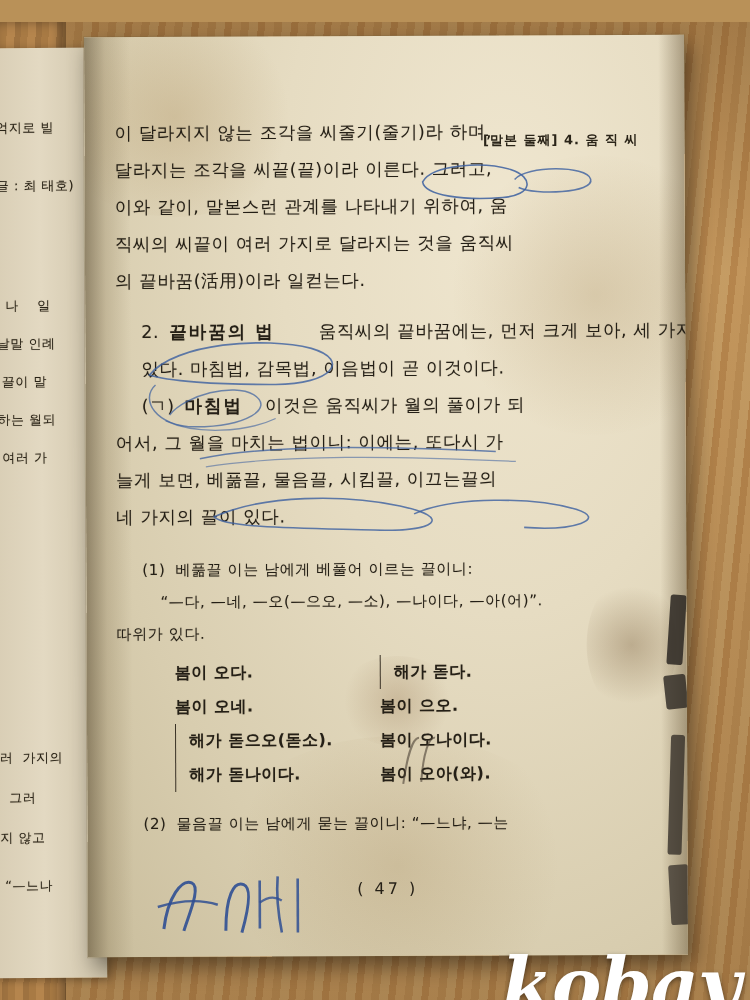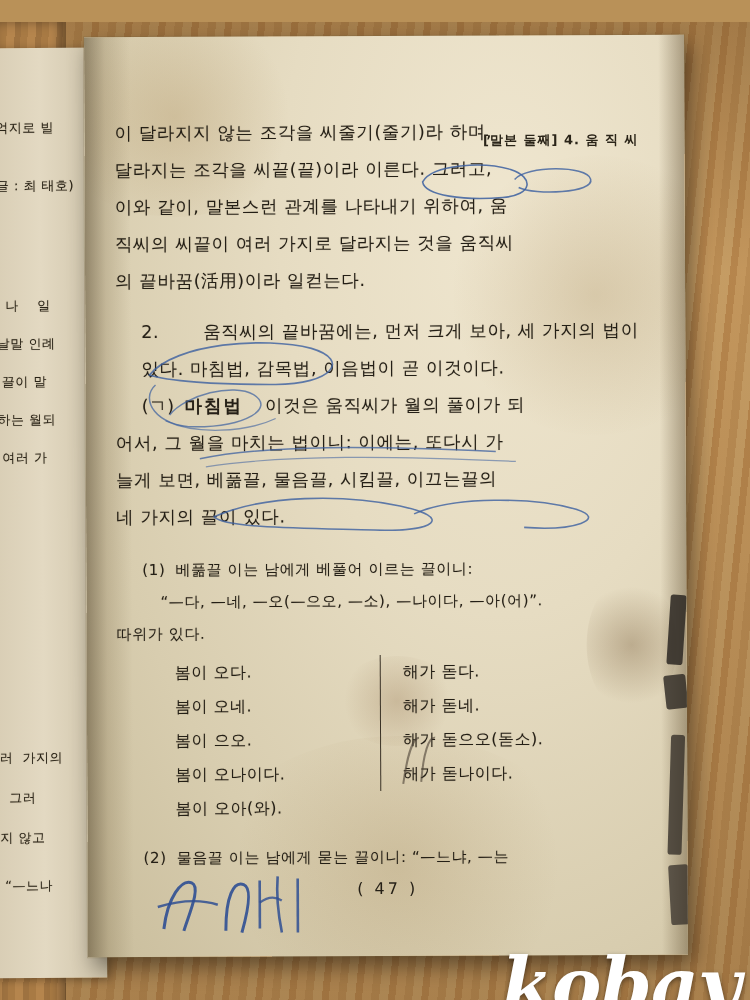--- a/index.html
+++ b/index.html
@@ -100,22 +100,22 @@
   .indent2{padding-left:44px;}
   .sec-head{font-weight:bold;letter-spacing:2px;}
   .small{font-size:15px;line-height:32px;}
 
   
   .table{
     margin-top:6px;margin-left:58px;width:420px;
     display:grid;grid-template-columns:205px 1fr;
     font-size:16px;line-height:34px;letter-spacing:.5px;
   }
-  .table .col-r{border-left:1.5px solid #3a3226;padding-left:22px;}
-  .cellwrap{display:block;}
+  .table .col-r{border-left:1.5px solid #3a3226;padding-left:13px;}
+  .cellwrap{display:block;font-weight:bold;}
 
   .pageno{
     position:absolute;left:0;right:0;bottom:58px;text-align:center;
     font-size:16px;letter-spacing:3px;color:#241f16;
   }
 
   
   .scribble{position:absolute;pointer-events:none;}
   .scribble svg{display:block;overflow:visible;}
 
@@ -171,20 +171,21 @@
       <div class="line">이 달라지지 않는 조각을 씨줄기(줄기)라 하며,</div>
       <div class="line">달라지는 조각을 씨끝(끝)이라 이른다. 그러고,</div>
       <div class="line">이와 같이, 말본스런 관계를 나타내기 위하여, 움</div>
       <div class="line">직씨의 씨끝이 여러 가지로 달라지는 것을 움직씨</div>
       <div class="line">의 끝바꿈(活用)이라 일컫는다.</div>
 
       <div style="height:14px"></div>
 
       <div class="line" style="display:flex;gap:10px;">
         <span class="indent">2.</span>
+        <span class="sec-head">끝바꿈의 법</span>
         <span style="padding-left:34px">움직씨의 끝바꿈에는, 먼저 크게 보아, 세 가지의 법이</span>
       </div>
       <div class="line indent">있다. 마침법, 감목법, 이음법이 곧 이것이다.</div>
 
       <div class="line indent" style="display:flex;gap:10px;">
         <span>(ㄱ)</span>
         <span class="sec-head">마침법</span>
         <span style="padding-left:12px">이것은 움직씨가 월의 풀이가 되</span>
       </div>
       <div class="line">어서, 그 월을 마치는 법이니: 이에는, 또다시 가</div>
@@ -197,21 +198,20 @@
         <span>(1)</span>
         <span>베풂끌 이는 남에게 베풀어 이르는 끌이니:</span>
       </div>
       <div class="line indent2 small">“—다, —네, —오(—으오, —소), —나이다, —아(어)”.</div>
       <div class="line small">따위가 있다.</div>
 
       <div class="table">
         <div class="cellwrap">봄이 오다.</div>
         <div class="cellwrap col-r">해가 돋다.</div>
         <div class="cellwrap">봄이 오네.</div>
-        <div class="cellwrap col-r">해가 돋네.</div>
         <div class="cellwrap">봄이 으오.</div>
         <div class="cellwrap col-r">해가 돋으오(돋소).</div>
         <div class="cellwrap">봄이 오나이다.</div>
         <div class="cellwrap col-r">해가 돋나이다.</div>
         <div class="cellwrap">봄이 오아(와).</div>
       </div>
 
       <div style="height:16px"></div>
 
       <div class="line indent small" style="display:flex;gap:10px;">

